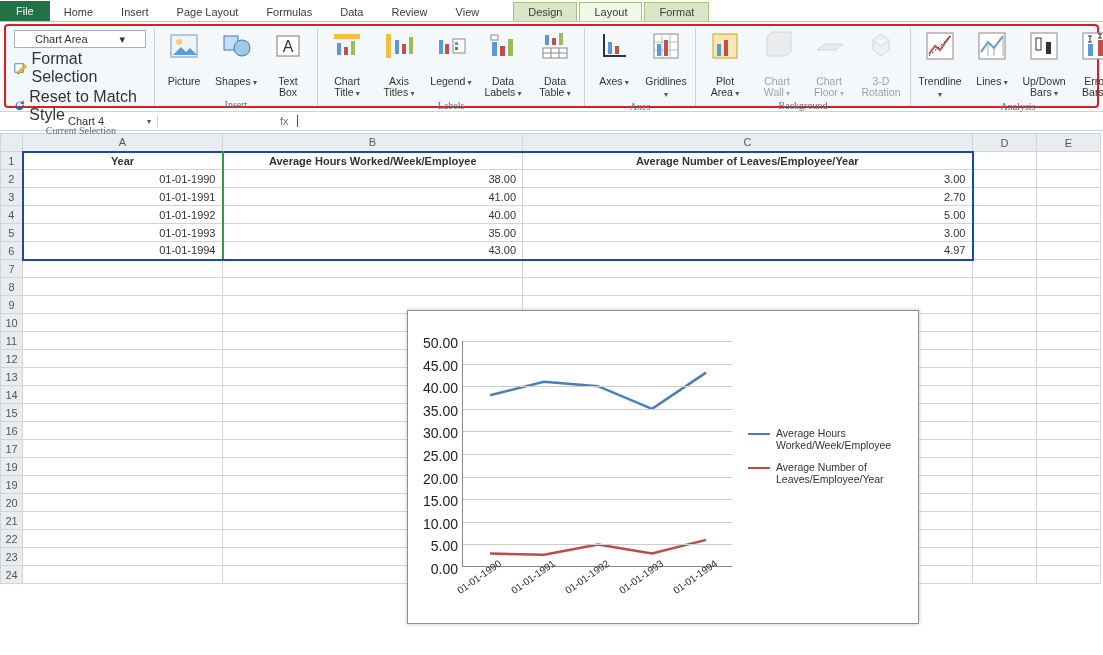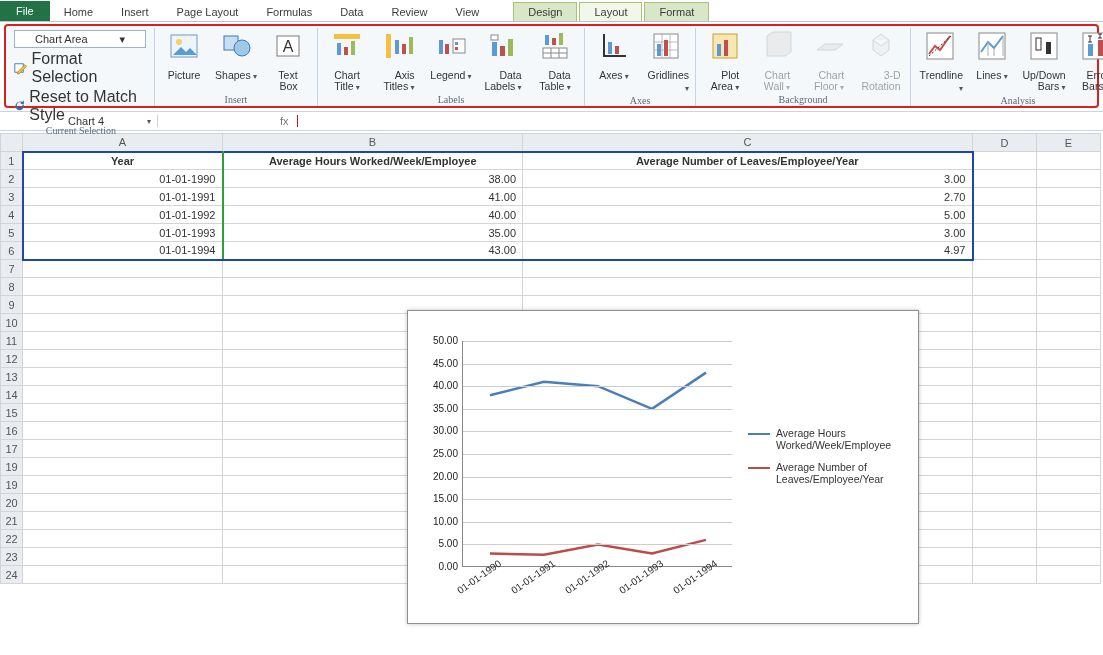--- a/index.html
+++ b/index.html
@@ -13,21 +13,21 @@
   .ctx-tab.active { background: #f3f7ea; }
 
   
   .ribbon { display: flex; border: 2px solid #d7211e; border-radius: 4px; margin: 2px 4px 0 4px; padding: 2px 2px 0 2px; background: #f5f8fb; height: 84px; }
   .group { display: flex; flex-direction: column; align-items: center; border-right: 1px solid #c8d4e3; padding: 0 6px; }
   .group:last-child { border-right: none; }
   .group-body { display: flex; align-items: flex-start; gap: 6px; flex: 1; }
   .group-label { font-size: 10px; color: #5b6b82; padding: 1px 0; font-family: Liberation Serif, serif; }
   .big-btn { display: flex; flex-direction: column; align-items: center; width: 46px; padding-top: 2px; cursor: pointer; }
   .big-btn .ic { width: 32px; height: 32px; }
-  .big-btn .lbl { font-size: 10.5px; text-align: right; line-height: 11px; margin-top: 8px; }
+  .big-btn .lbl { font-size: 10.5px; text-align: center; line-height: 11px; margin-top: 14px; }
   .drop::after { content: " \25BE"; font-size: 8px; color: #555; }
   .disabled { opacity: .45; }
 
   .sel-col { display: flex; flex-direction: column; gap: 2px; width: 134px; padding-top: 2px; }
   .sel-combo { width: 132px; height: 18px; border: 1px solid #9fb2c9; background: #fff; display: flex; align-items: center; padding: 0 20px; justify-content: space-between; }
   .tiny-row { display: flex; align-items: center; gap: 4px; font-size: 16px; cursor: pointer; }
   .tiny-ic { width: 14px; height: 14px; }
 
   
   .fxbar { display: flex; align-items: center; border: 1px solid #c8d4e3; border-left:none; border-right:none; height: 20px; margin-top: 3px; gap: 32px; }
@@ -45,21 +45,21 @@
   .sel-bot { border-bottom: 2px solid #1a4aa8 !important; }
   .sel-left { border-left: 2px solid #1a4aa8 !important; }
   .sel-right { border-right: 2px solid #1a4aa8 !important; }
   .greenline { border-right: 2px solid #2e9e3f !important; }
 
   
   .chart-box { position: absolute; left: 407px; top: 310px; width: 512px; height: 314px; background: #fff; border: 1px solid #8f8f8f; box-shadow: 0 0 4px rgba(0,0,0,.25); }
   .chart-title { text-align: center; font-weight: bold; font-size: 16px; margin-top: 6px; }
   .plot { position: absolute; left: 54px; top: 30px; width: 270px; height: 226px; border-left: 1px solid #888; border-bottom: 1px solid #888; }
   .grid-h { position: absolute; left: 0; width: 100%; border-top: 1px solid #ccc; }
-  .ytick { position: absolute; left: 14px; width: 36px; text-align: right; font-size: 10px; color: #222; }
+  .ytick { position: absolute; left: 14px; width: 36px; text-align: right; font-size: 14px; color: #222; }
   .xtick { position: absolute; top: 262px; font-size: 10px; transform-origin: left top; transform: rotate(-35deg); color: #222; }
   .legend { position: absolute; left: 340px; top: 116px; font-size: 10.5px; }
   .leg-row { display: flex; align-items: flex-start; gap: 6px; margin-bottom: 10px; width: 160px;}
   .leg-line { width: 22px; height: 0; border-top: 2px solid; margin-top: 6px; flex-shrink:0;}
 </style>
 </head>
 <body>
 
 <div class="tabs">
   <div class="tab file-tab">File</div>

